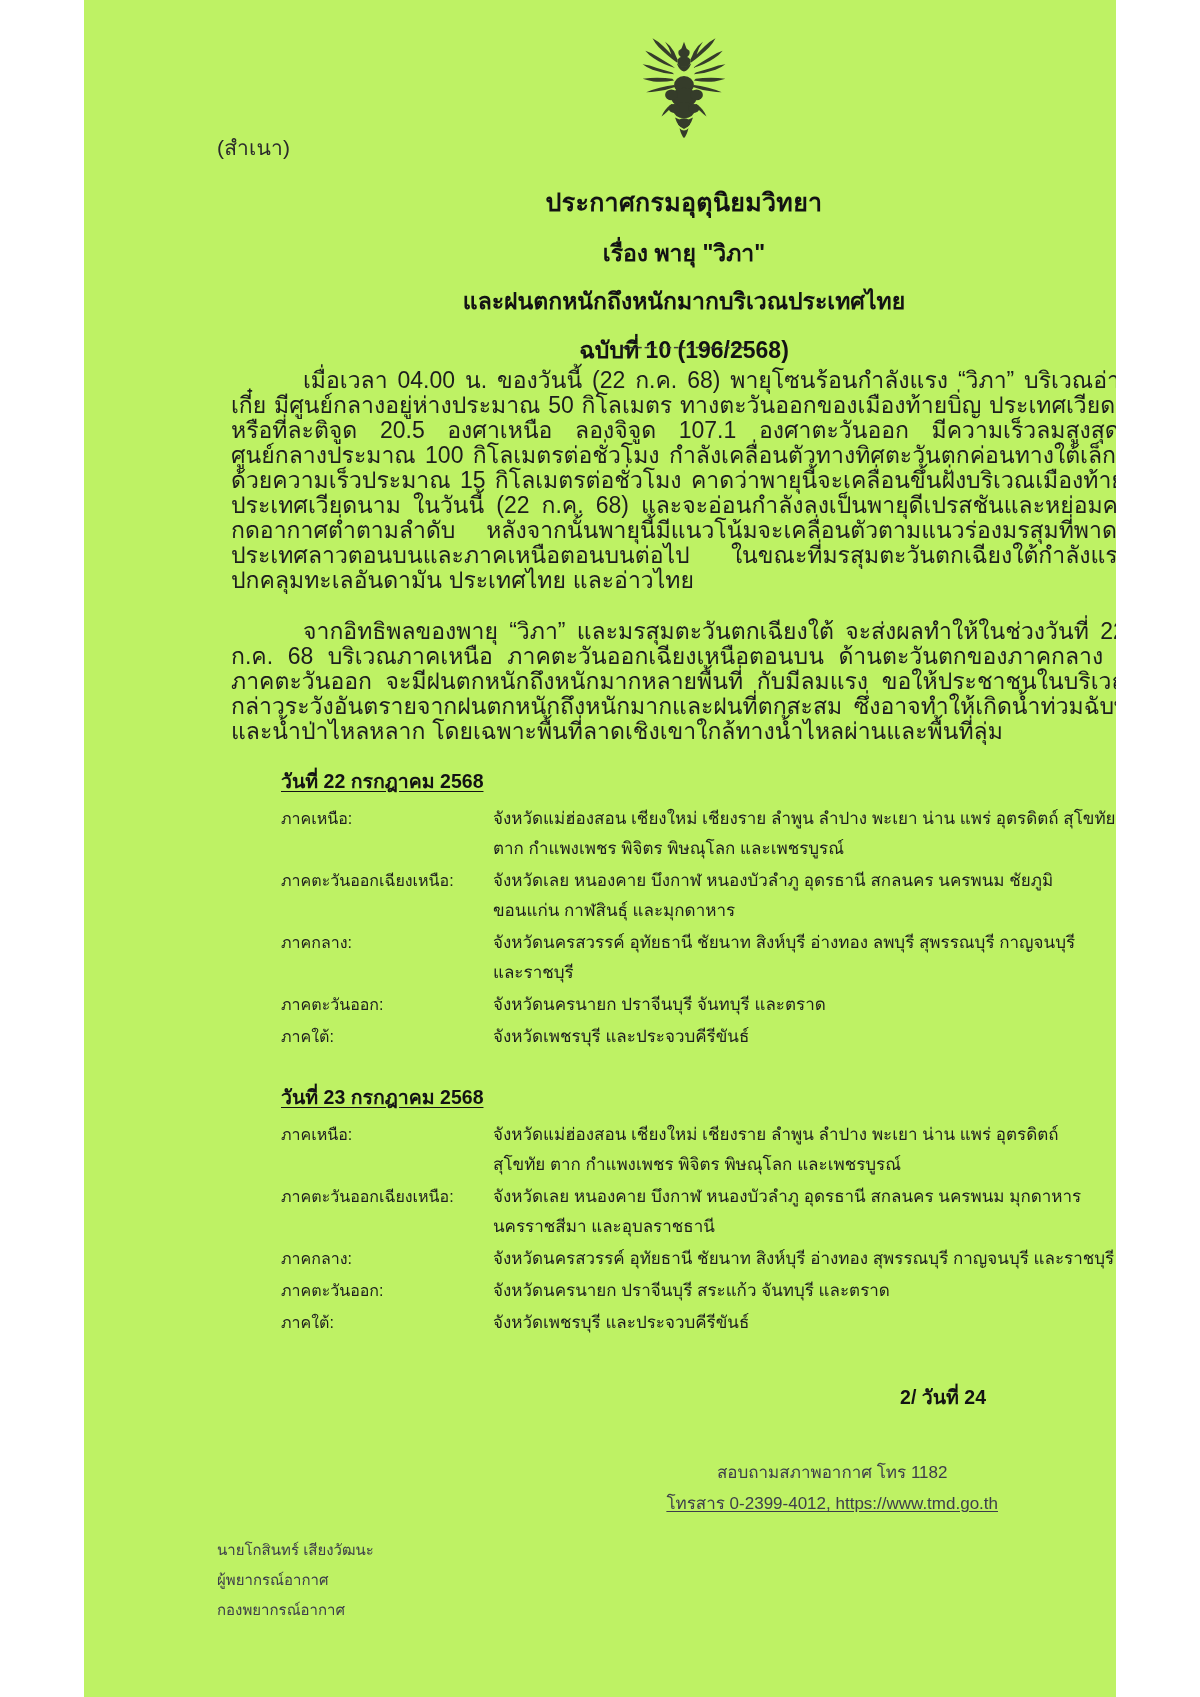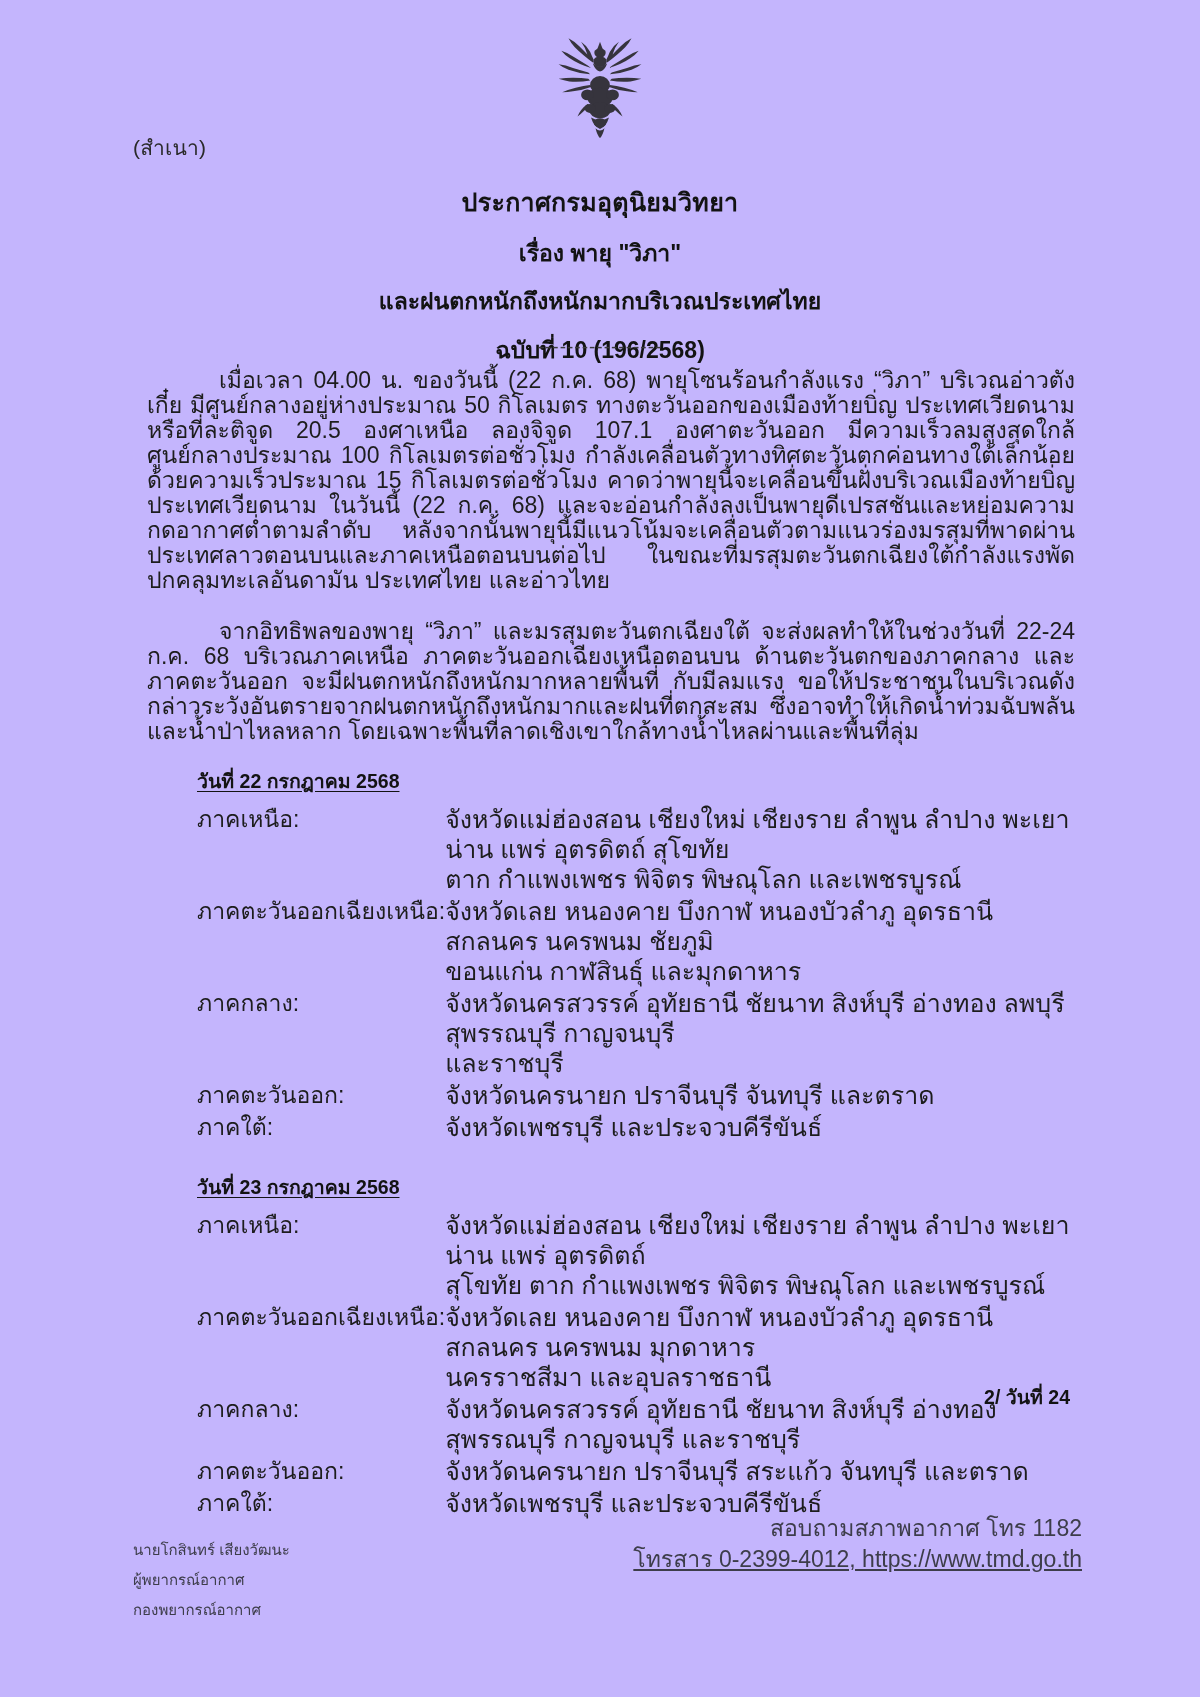--- a/index.html
+++ b/index.html
@@ -7,24 +7,24 @@
     margin: 0;
     padding: 0;
     background: #ffffff;
   }
   body {
     font-family: "Liberation Sans", "DejaVu Sans", sans-serif;
     color: #1b1b1b;
   }
   .page {
     position: relative;
-    width: 1200px;
+    width: 1032px;
     height: 1697px;
     margin: 0 auto;
-    background: #c4b5fd;
+    background: #bef264;
     box-sizing: border-box;
     overflow: hidden;
   }
 
   
   .copy-mark {
     position: absolute;
     left: 133px;
     top: 131px;
     font-size: 21px;
@@ -128,28 +128,28 @@
   .region-table {
     width: 100%;
     border-collapse: collapse;
   }
   .region-table tr {
     vertical-align: top;
   }
   .region-label {
     width: 212px;
     padding: 0 0 2px 62px;
-    font-size: 23px;
+    font-size: 16px;
     line-height: 30px;
     color: #1d1d1d;
     white-space: nowrap;
   }
   .region-value {
     padding: 0 0 2px 0;
-    font-size: 25px;
+    font-size: 17px;
     line-height: 30px;
     color: #1d1d1d;
   }
   .region-value .wrap-line {
     display: block;
   }
   .gap-after {
     height: 16px;
   }
 
@@ -166,23 +166,23 @@
     position: absolute;
     left: 133px;
     top: 1535px;
     font-size: 15px;
     line-height: 30px;
     color: #3d3d4a;
   }
   .contact {
     position: absolute;
     right: 118px;
-    top: 1513px;
-    text-align: right;
-    font-size: 23px;
+    top: 1457px;
+    text-align: center;
+    font-size: 17px;
     line-height: 31px;
     color: #3d3d4a;
   }
   .contact .line-url {
     text-decoration: underline;
     text-underline-offset: 2px;
   }
 </style>
 </head>
 <body>

